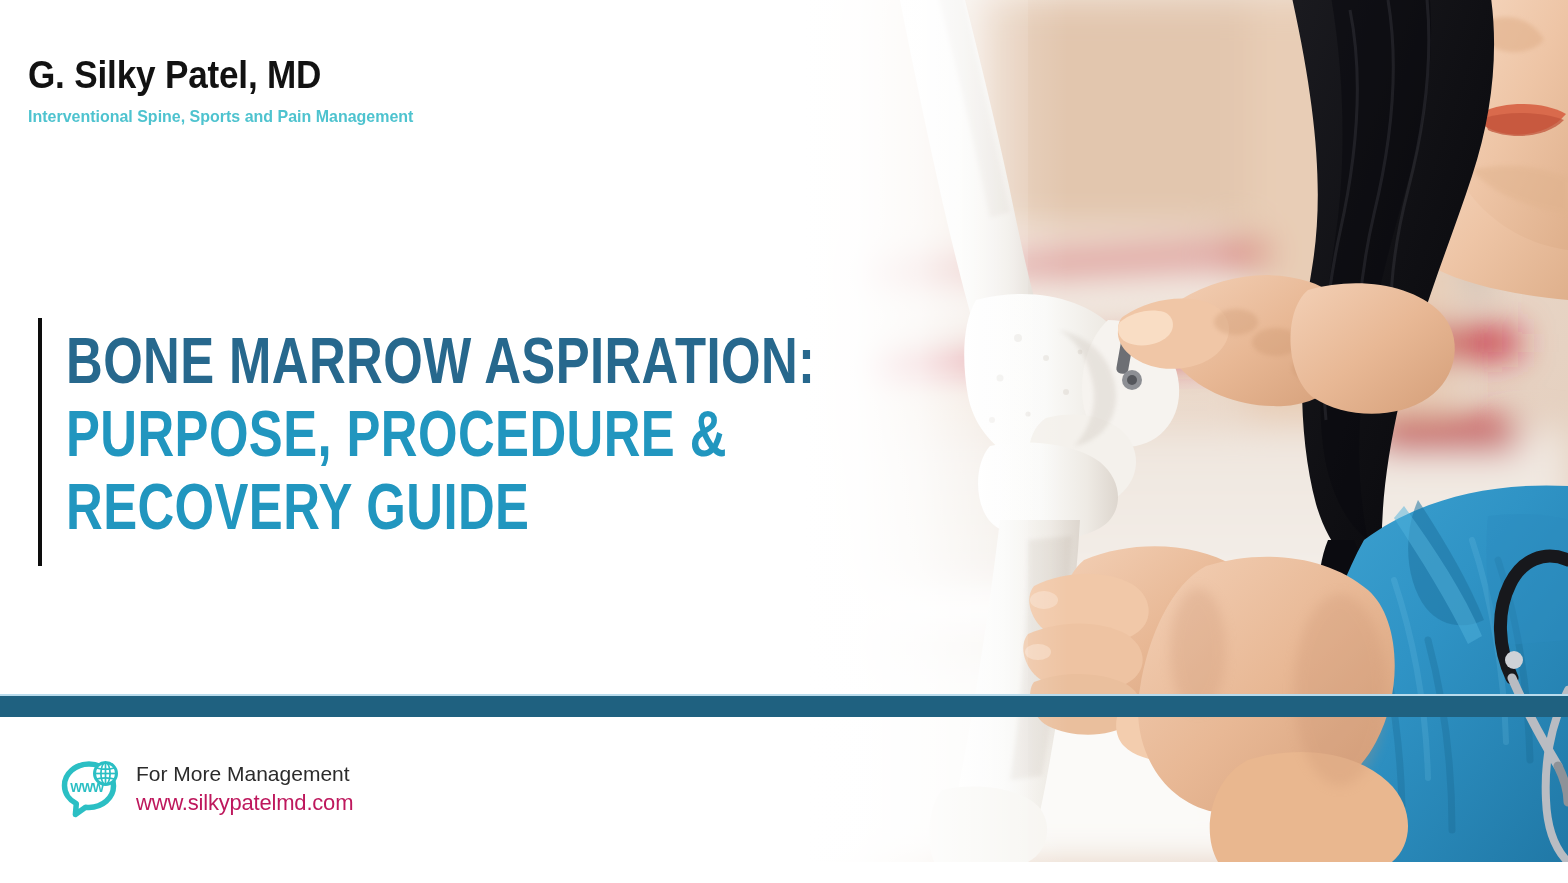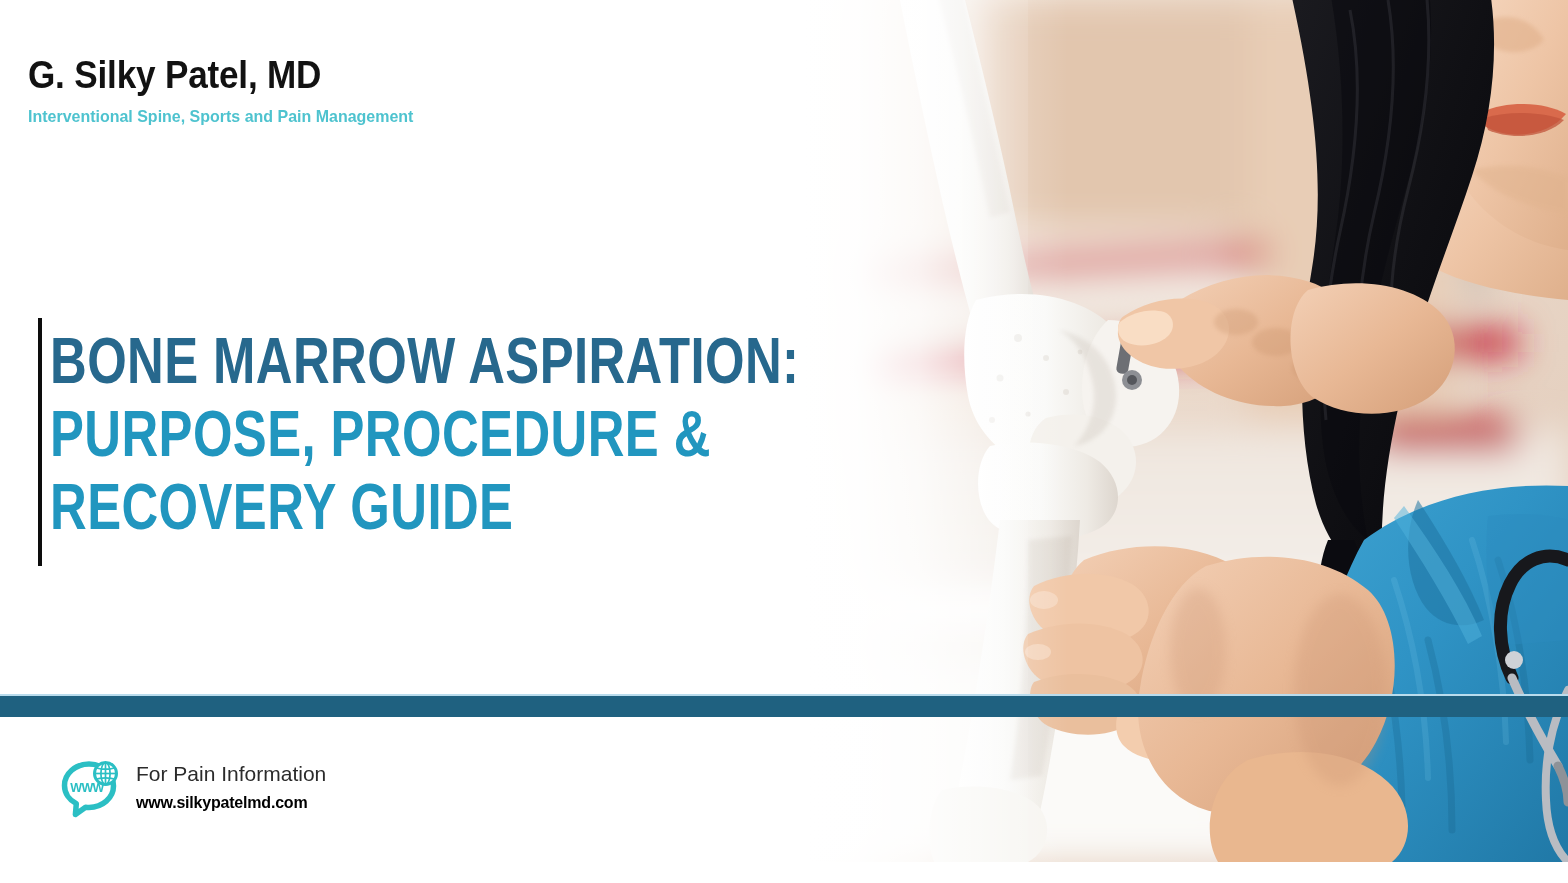--- a/index.html
+++ b/index.html
@@ -78,21 +78,21 @@
     display:flex;
     align-items:stretch;
   }
   #headline-rule {
     width:4px;
     min-height:248px;
     background:#0d0d0d;
     flex:0 0 auto;
   }
   #headline {
-    margin-left:8px;
+    margin-left:24px;
     padding-top:4px;
   }
   .hl-line {
     font-family:"Liberation Sans Narrow","Liberation Sans", sans-serif;
     font-weight:bold;
     font-size:62px;
     line-height:73px;
     letter-spacing:0.5px;
     white-space:nowrap;
     transform:scaleX(0.82) scaleY(1.06);
@@ -116,24 +116,24 @@
   }
   #cta-icon svg { display:block; width:64px; height:64px; }
   #cta-text { padding-top:2px; }
   #cta-label {
     font-size:21px;
     line-height:28px;
     color:#2b2b2b;
     white-space:nowrap;
   }
   #cta-url {
-    font-size:16px;
+    font-size:22px;
     line-height:30px;
-    font-weight:bold;
-    color:#000000;
+    font-weight:normal;
+    color:#be185d;
     letter-spacing:-0.2px;
     white-space:nowrap;
   }
 
   
   #bottom-hairline {
     position:absolute;
     left:0; bottom:21px;
     width:1568px; height:2px;
     background:#b9dced;
@@ -432,21 +432,21 @@
         <g stroke="#2bbfc4" stroke-width="1.7" fill="none">
           <ellipse cx="47.5" cy="17.5" rx="4.6" ry="11"></ellipse>
           <line x1="36.5" y1="17.5" x2="58.5" y2="17.5"></line>
           <path d="M38.2 11.4 C42 13.6 53 13.6 56.8 11.4"></path>
           <path d="M38.2 23.6 C42 21.4 53 21.4 56.8 23.6"></path>
           <line x1="47.5" y1="6.5" x2="47.5" y2="28.5"></line>
         </g>
       </svg>
     </div>
     <div id="cta-text">
-      <div id="cta-label">For Pain Information</div>
+      <div id="cta-label">For More Management</div>
       <div id="cta-url">www.silkypatelmd.com</div>
     </div>
   </div>
 
   <div id="bottom-hairline"></div>
   <div id="bottom-bar"></div>
 
 </div>
 
 </body></html>

